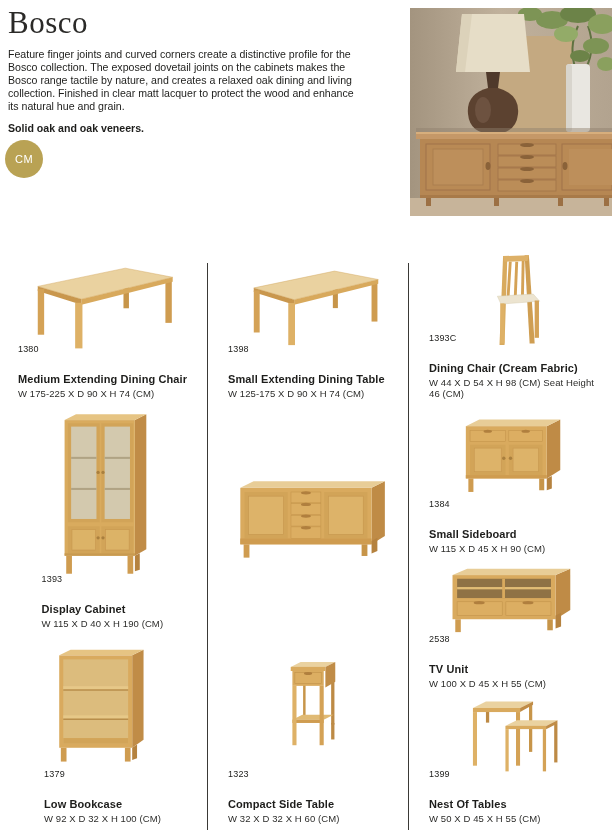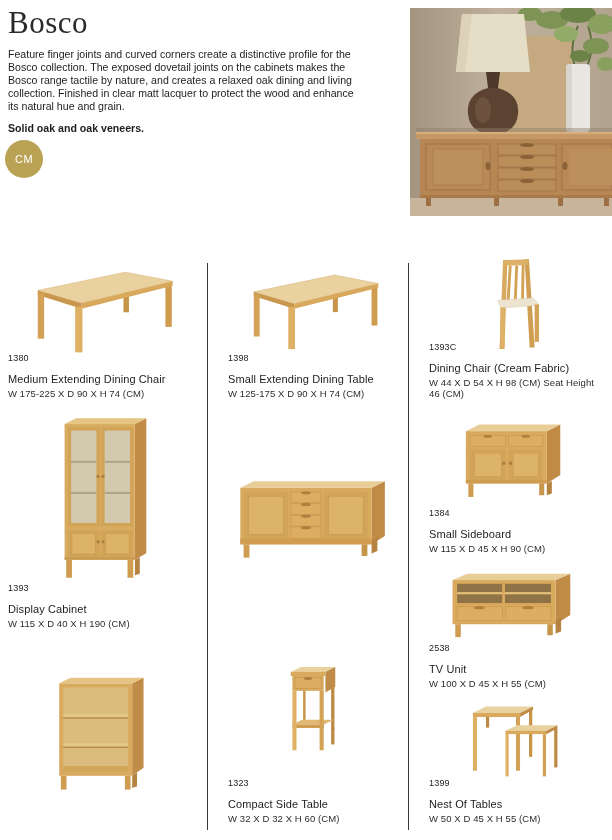--- a/index.html
+++ b/index.html
@@ -28,37 +28,37 @@
   }
   .hero { position:absolute; left:410px; top:8px; width:202px; height:208px; overflow:hidden; }
   .hero svg { display:block; }
 
   
   .grid { position:relative; margin-top:45px; height:567px; display:flex; }
   .vdiv { position:absolute; top:0; width:1px; height:567px; background:#3a3936; }
   .vdiv.d1 { left:207px; }
   .vdiv.d2 { left:408px; }
   .col { display:flex; flex-direction:column; }
-  .col1 { width:207px; }
+  .col1 { width:207px;align-items:center; }
   .col2 { width:201px; }
   .col3 { width:204px; }
 
   .cell {
     display:flex; flex-direction:column; box-sizing:border-box;
     padding:4px 10px 6px 10px;
   }
   .col1 .cell { padding-left:8px; }
   .col2 .cell, .col3 .cell { padding-left:21px; }
   .h142 { height:142px; } .h230 { height:230px; } .h195 { height:195px; }
   .h155 { height:155px; } .h135 { height:135px; }
   .art { flex:1; display:flex; align-items:center; justify-content:center; min-height:0; }
   .art svg { display:block; }
   .label { flex:none; }
   .code { font-size:9px; line-height:11px; margin-bottom:3px; letter-spacing:0.2px; }
-  .pname { font-size:11px; line-height:12px; font-weight:400; margin:9px 0 3px; letter-spacing:0.1px; }
+  .pname { font-size:11px; line-height:12px; font-weight:700; margin:18px 0 3px; letter-spacing:0.1px; }
   .dims { font-size:9.5px; line-height:11px; color:#2c2c2a; letter-spacing:0.1px; }
 </style>
 </head>
 <body>
 
 <div class="page">
 
   <div class="header">
     <div class="intro">
       <h1 class="title">Bosco</h1>
@@ -202,20 +202,25 @@
             <rect x="15" y="52" width="80" height="4" fill="#e6c888"></rect>
             <rect x="15" y="56" width="80" height="1.5" fill="#b08440"></rect>
             <rect x="15" y="88" width="80" height="4" fill="#e6c888"></rect>
             <rect x="15" y="92" width="80" height="1.5" fill="#b08440"></rect>
             <rect x="15" y="116" width="80" height="7" fill="#d2a458"></rect>
             <rect x="12" y="128" width="7" height="17" fill="#cf9c50"></rect>
             <rect x="91" y="128" width="7" height="17" fill="#cf9c50"></rect>
             <polygon points="100,128 106,124 106,141 100,143" fill="#b5823f"></polygon>
           </svg>
         </div>
+        <div class="label">
+          <div class="code">1379</div>
+          <h3 class="pname">Low Bookcase</h3>
+          <div class="dims">W 92 X D 32 X H 100 (CM)</div>
+        </div>
       </section>
     </div>
 
     <div class="col col2">
 
       <section class="cell h142">
         <div class="art">
           <svg width="143" height="88" viewBox="0 0 170 95">
             <rect x="108" y="8" width="6" height="42" fill="#c79549"></rect>
             <rect x="154" y="18" width="7" height="48" fill="#cf9c50"></rect>

